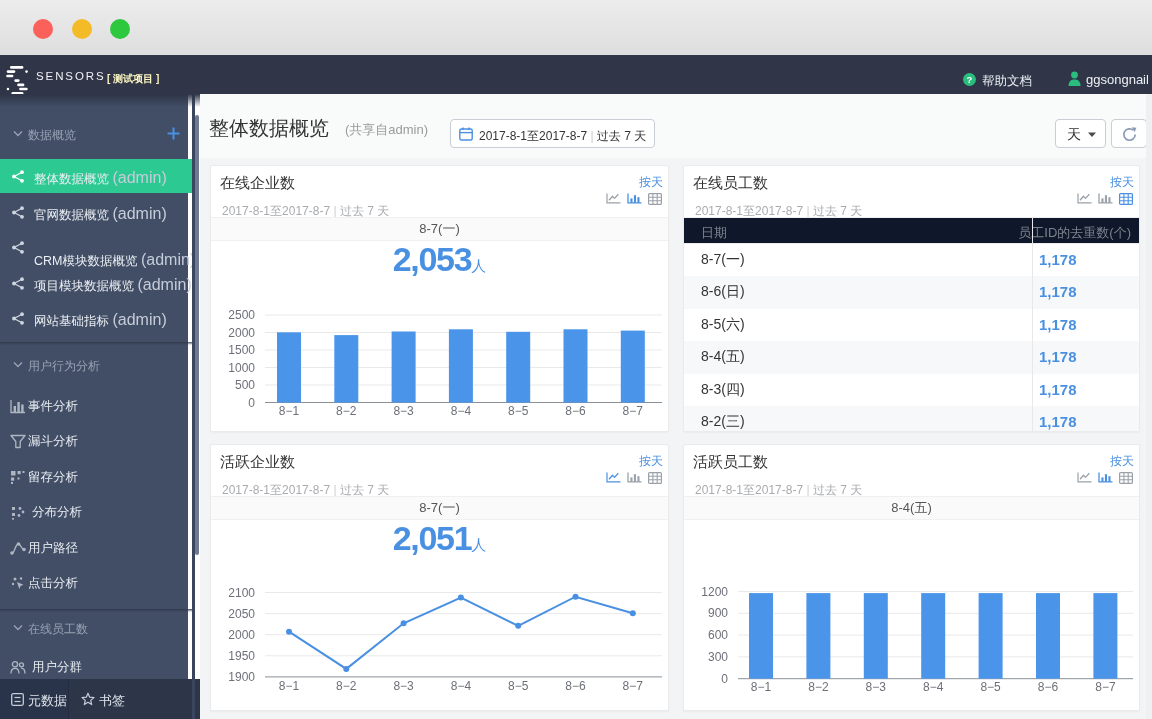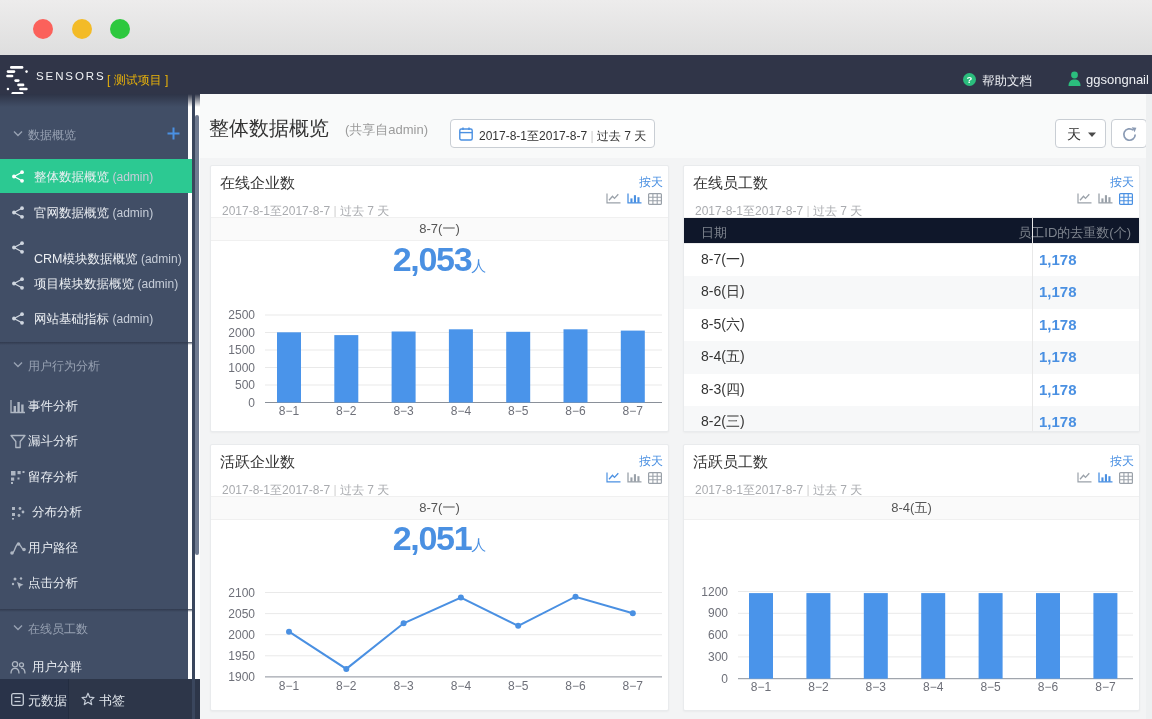--- a/index.html
+++ b/index.html
@@ -5,21 +5,21 @@
 .abs { position:absolute; }
 #topbar { position:absolute; left:0; top:0; width:1152px; height:55px; background:linear-gradient(#edecec,#dedede); }
 .dot { position:absolute; top:19px; width:20px; height:20px; border-radius:50%; }
 #navbar { position:absolute; left:0; top:55px; width:1152px; height:39px; background:#303548; }
 #sidebar { position:absolute; left:0; top:94px; width:188px; height:625px; background:#414e66; }
 #gutter { position:absolute; left:192px; top:94px; width:3px; height:625px; background:#3a465d; }
 #sthumb { position:absolute; left:195px; top:115px; width:4px; height:440px; background:#6f7a90; border-radius:2px; }
 #topshadow { position:absolute; left:0; top:94px; width:200px; height:13px; background:linear-gradient(#2e3447, rgba(65,78,102,0)); }
 .sechead { position:absolute; left:28px; font-size:12px; color:#97a1b2; }
 .sitem { position:absolute; left:34px; font-size:12.5px; color:#eceff3; white-space:nowrap; }
-.sitem .adm { font-size:12px; color:#c6cdd8; }
+.sitem .adm { font-size:16px; color:#c6cdd8; }
 .selrow { position:absolute; left:0; top:65px; width:192px; height:34px; background:#2cc992; }
 .mitem { position:absolute; left:28px; font-size:12.5px; color:#e8ecf1; white-space:nowrap; }
 .micon { position:absolute; left:10px; }
 #botbar { position:absolute; left:0; top:585px; width:200px; height:40px; background:#2d3649; }
 #main { position:absolute; left:200px; top:94px; width:952px; height:625px; background:#f3f4f5; }
 #mhead { position:absolute; left:0; top:0; width:952px; height:64px; background:#f9fafa; }
 .card { position:absolute; background:#fff; border:1px solid #e9ebed; border-radius:2px; box-shadow:0 1px 2px rgba(0,0,0,.04); overflow:hidden; }
 .ctitle { position:absolute; left:9px; top:8px; font-size:15px; color:#333; }
 .csub { position:absolute; left:11px; top:37px; font-size:12px; color:#a9abaf; }
 .csub .sep { color:#d0d0d0; }
@@ -51,21 +51,21 @@
       <rect x="1.2" y="10.7" width="7.2" height="2.6" rx="1.3"></rect>
       <rect x="9.3" y="15.3" width="5.3" height="2.6" rx="1.3"></rect>
       <rect x="12.2" y="19.6" width="7.2" height="2.6" rx="1.3"></rect>
       <rect x="1.7" y="23.7" width="2.5" height="2.6" rx="1.3"></rect>
         <rect x="14.1" y="23.7" width="8.6" height="2.6" rx="1.3"></rect>
       <rect x="6.5" y="27.9" width="11.9" height="2.6" rx="1.3"></rect>
     </g>
   </svg>
   <div class="abs" style="left:36px;top:15px;font-size:11.5px;letter-spacing:1.9px;color:#f0f2f5;">SENSORS</div>
   <div class="abs" style="left:37px;top:27px;font-size:10.5px;letter-spacing:1px;color:#d5dae2;margin-top:34px;">Analytics</div>
-  <div class="abs" style="left:107px;top:17px;font-size:12px;color:#eab308;">[ 测试项目 ]</div>
+  <div class="abs" style="left:107px;top:17px;font-size:10px;color:#fef9c3;font-weight:bold;">[ 测试项目 ]</div>
   <svg class="abs" style="left:963px;top:18px" width="13" height="13">
       <circle cx="6.5" cy="6.5" r="6.5" fill="#2bbd7d"></circle>
       <text x="6.5" y="10" text-anchor="middle" font-size="9.5" font-weight="bold" fill="#fff">?</text>
     </svg>
   <div class="abs" style="left:982px;top:18px;font-size:12.5px;color:#eef0f4;">帮助文档</div>
   <svg class="abs" style="left:1068px;top:16px" width="13" height="16" viewBox="0 0 13 16">
       <circle cx="6.5" cy="4" r="3.4" fill="#2bbd7d"></circle>
       <path d="M0.5 15 C0.5 10.5 3 8.6 6.5 8.6 C10 8.6 12.5 10.5 12.5 15 Z" fill="#2bbd7d"></path>
     </svg>
   <div class="abs" style="left:1086px;top:17px;font-size:13px;color:#eef0f4;">ggsongnail</div>

